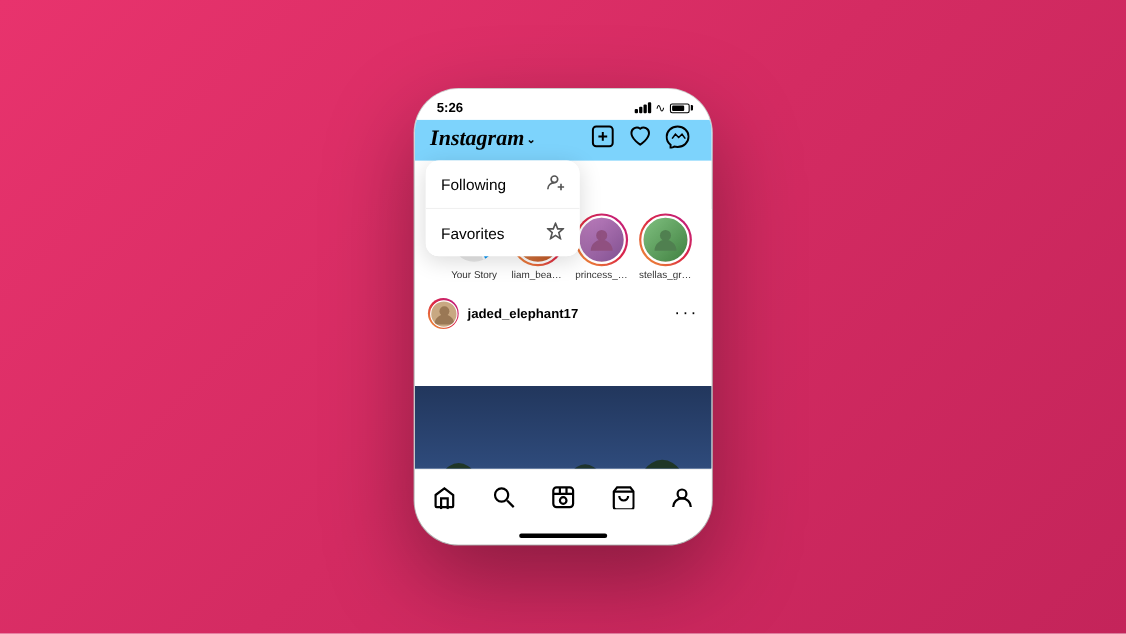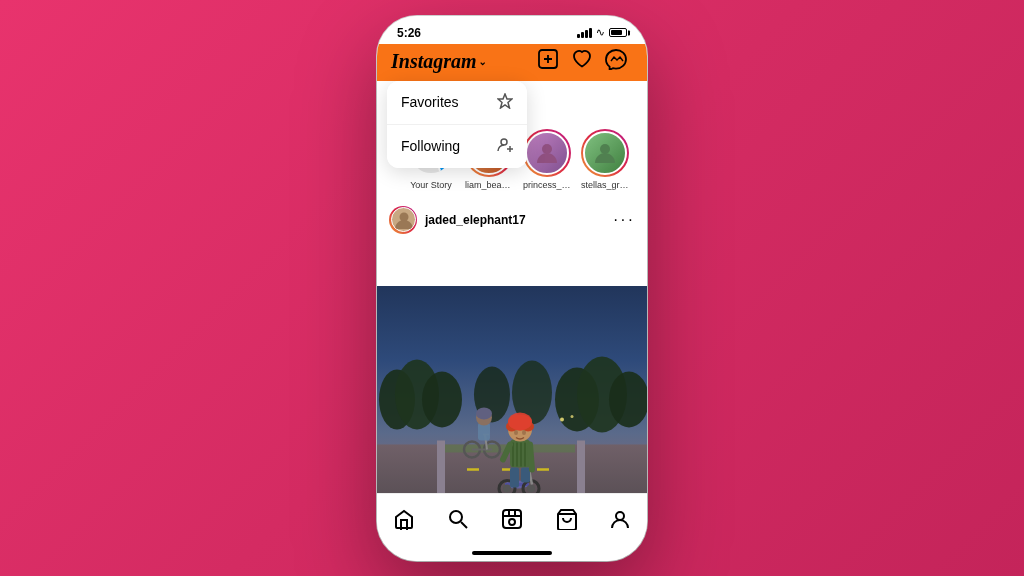--- a/index.html
+++ b/index.html
@@ -10,21 +10,21 @@
       background: linear-gradient(135deg, #e8336d 0%, #d42b62 50%, #c4245a 100%);
       display: flex;
       align-items: center;
       justify-content: center;
       font-family: -apple-system, BlinkMacSystemFont, 'Segoe UI', sans-serif;
       overflow: hidden;
     }
 
     .phone-outer {
       width: 270px;
-      height: 545px;
+      height: 414px;
       background: #fff;
       border-radius: 40px;
       box-shadow: 0 30px 80px rgba(0,0,0,0.35), 0 0 0 1px #ddd;
       overflow: hidden;
       position: relative;
       display: flex;
       flex-direction: column;
     }
 
     
@@ -95,21 +95,21 @@
       background: #000;
       border-radius: 1px;
     }
 
     
     .ig-header {
       display: flex;
       align-items: center;
       justify-content: space-between;
       padding: 4px 20px 6px 14px;
-      background: #f97316;
+      background: #7dd3fc;
       flex-shrink: 0;
       position: relative;
       text-align: right;
     }
 
     .ig-logo {
       font-family: Georgia, 'Times New Roman', serif;
       font-size: 20px;
       font-style: italic;
       font-weight: bold;
@@ -394,35 +394,35 @@
       <span class="ig-header-icon">
         <svg width="22" height="22" viewBox="0 0 22 22" fill="none" stroke="black" stroke-width="1.8">
           <path d="M11 2C5.5 2 1 6.2 1 11.4c0 2.9 1.4 5.5 3.6 7.2V22l3.3-1.8c.9.3 1.9.4 3.1.4 5.5 0 10-4.2 10-9.4S16.5 2 11 2z"></path>
           <path d="M6 13l3-4 3 3 3-3 3 4" stroke-width="1.4"></path>
         </svg>
       </span>
     </div>
 
     <div class="dropdown-menu">
       <div class="dropdown-item">
-        <span>Favorites</span>
-        <span class="dropdown-item-icon">
-          <svg width="16" height="16" viewBox="0 0 16 16" fill="none" stroke="#555" stroke-width="1.5">
-            <polygon points="8,1 10,6 15,6 11,9.5 12.5,15 8,12 3.5,15 5,9.5 1,6 6,6"></polygon>
-          </svg>
-        </span>
-      </div>
-      <div class="dropdown-item">
         <span>Following</span>
         <span class="dropdown-item-icon">
           <svg width="16" height="16" viewBox="0 0 16 16" fill="none" stroke="#555" stroke-width="1.5">
             <circle cx="7" cy="5" r="3"></circle>
             <path d="M1 14c0-3.3 2.7-6 6-6"></path>
             <line x1="13" y1="9" x2="13" y2="15"></line>
             <line x1="10" y1="12" x2="16" y2="12"></line>
+          </svg>
+        </span>
+      </div>
+      <div class="dropdown-item">
+        <span>Favorites</span>
+        <span class="dropdown-item-icon">
+          <svg width="16" height="16" viewBox="0 0 16 16" fill="none" stroke="#555" stroke-width="1.5">
+            <polygon points="8,1 10,6 15,6 11,9.5 12.5,15 8,12 3.5,15 5,9.5 1,6 6,6"></polygon>
           </svg>
         </span>
       </div>
     </div>
   </div>
 
   <div class="stories-row">
 
     <div class="story-item">
       <div class="story-avatar-wrap story-no-gradient">

